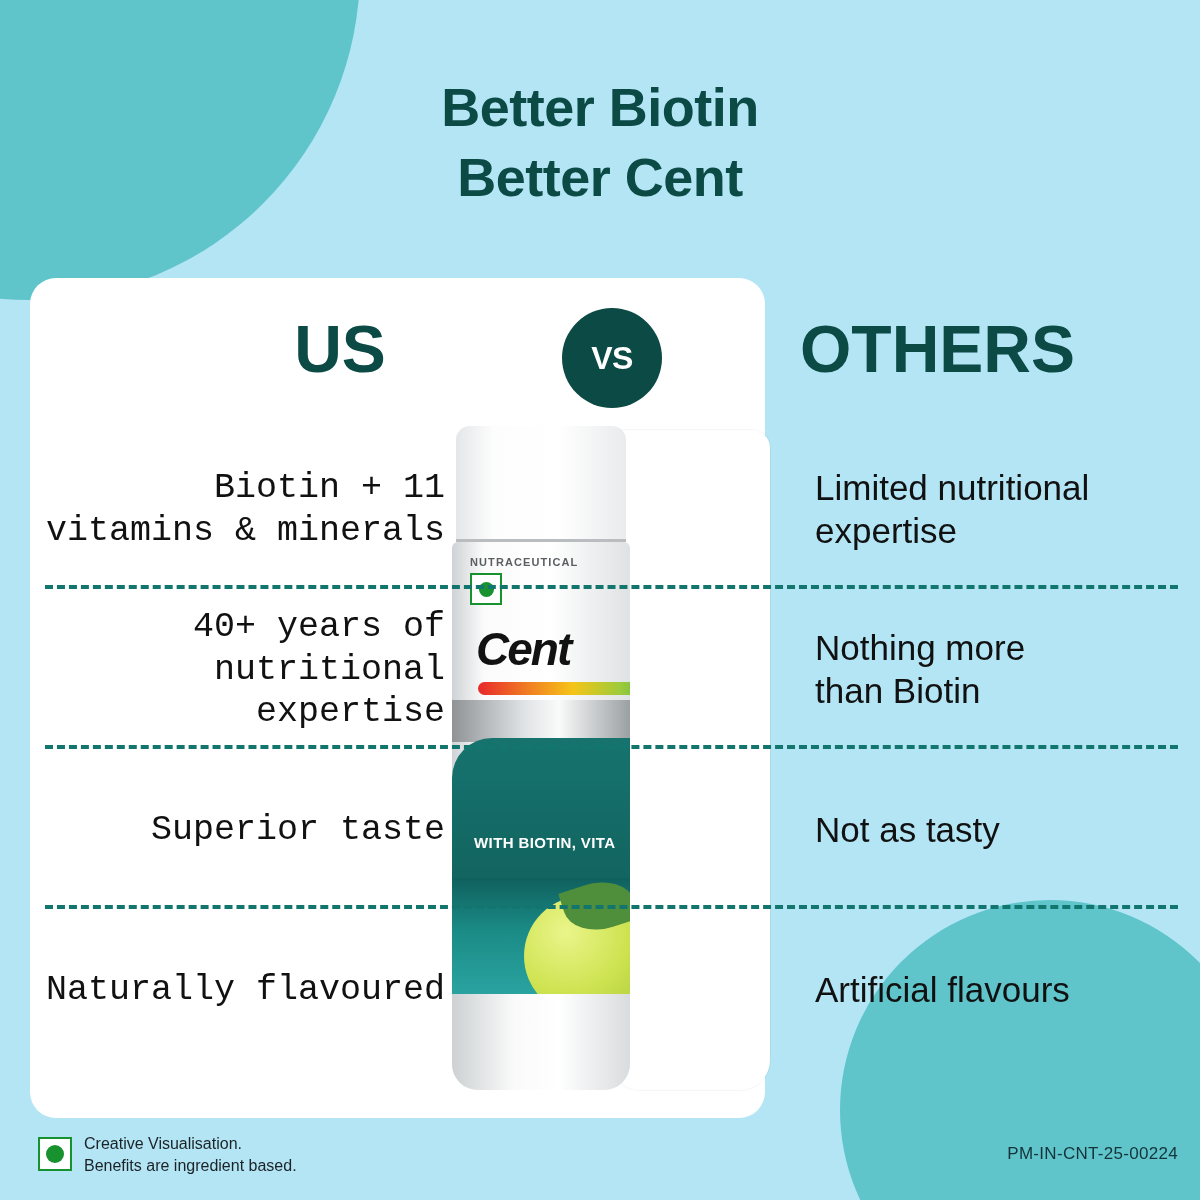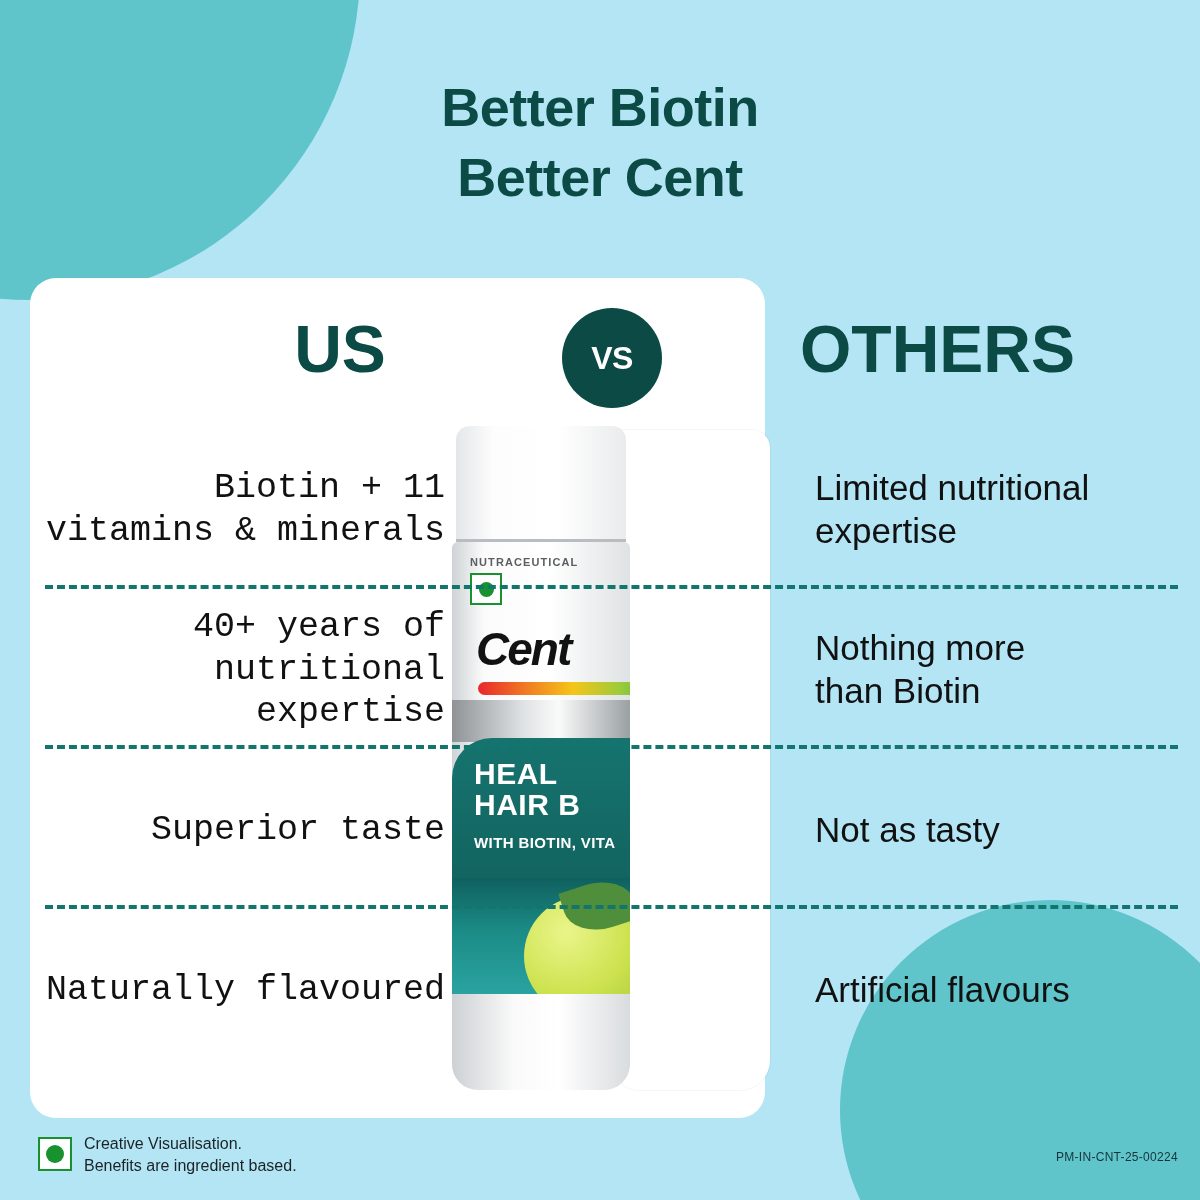--- a/index.html
+++ b/index.html
@@ -149,21 +149,21 @@
   .footer{
     position:absolute;left:38px;bottom:24px;display:flex;align-items:flex-start;gap:12px;
   }
   .foot-veg{
     width:30px;height:30px;border:2.5px solid #17922f;background:#fff;
     display:flex;align-items:center;justify-content:center;flex:0 0 auto;margin-top:4px;
   }
   .foot-veg i{display:block;width:18px;height:18px;border-radius:50%;background:#17922f;}
   .foot-txt{color:#1b2326;font-size:16px;line-height:1.33;}
   .code{
-    position:absolute;right:22px;bottom:36px;color:#14343a;font-size:12px;
+    position:absolute;right:22px;bottom:36px;color:#14343a;font-size:17px;
     letter-spacing:0.3px;
   }
 </style>
 </head>
 <body>
 
 <div class="stage">
 
   <div class="blob-tl"></div>
   <div class="blob-br"></div>
@@ -183,24 +183,20 @@
         <div class="lbl-top">
           <div class="nutra">NUTRACEUTICAL</div>
           <div class="vegbox">
             <span class="vegdot"></span>
           </div>
         </div>
         <div class="brand">Cent</div>
         <div class="rainbow"></div>
         <div class="silver"></div>
         <div class="teal-panel">
-          <div class="p-head">
-            <span>HEAL</span><br>
-            <span>HAIR B</span>
-          </div>
           <div class="p-sub">WITH BIOTIN, VITA</div>
           <div class="splash">
             <div class="amla"></div>
             <div class="leaf"></div>
 
           </div>
         </div>
         <div class="bottom-rim"></div>
       </div>
     </div>

